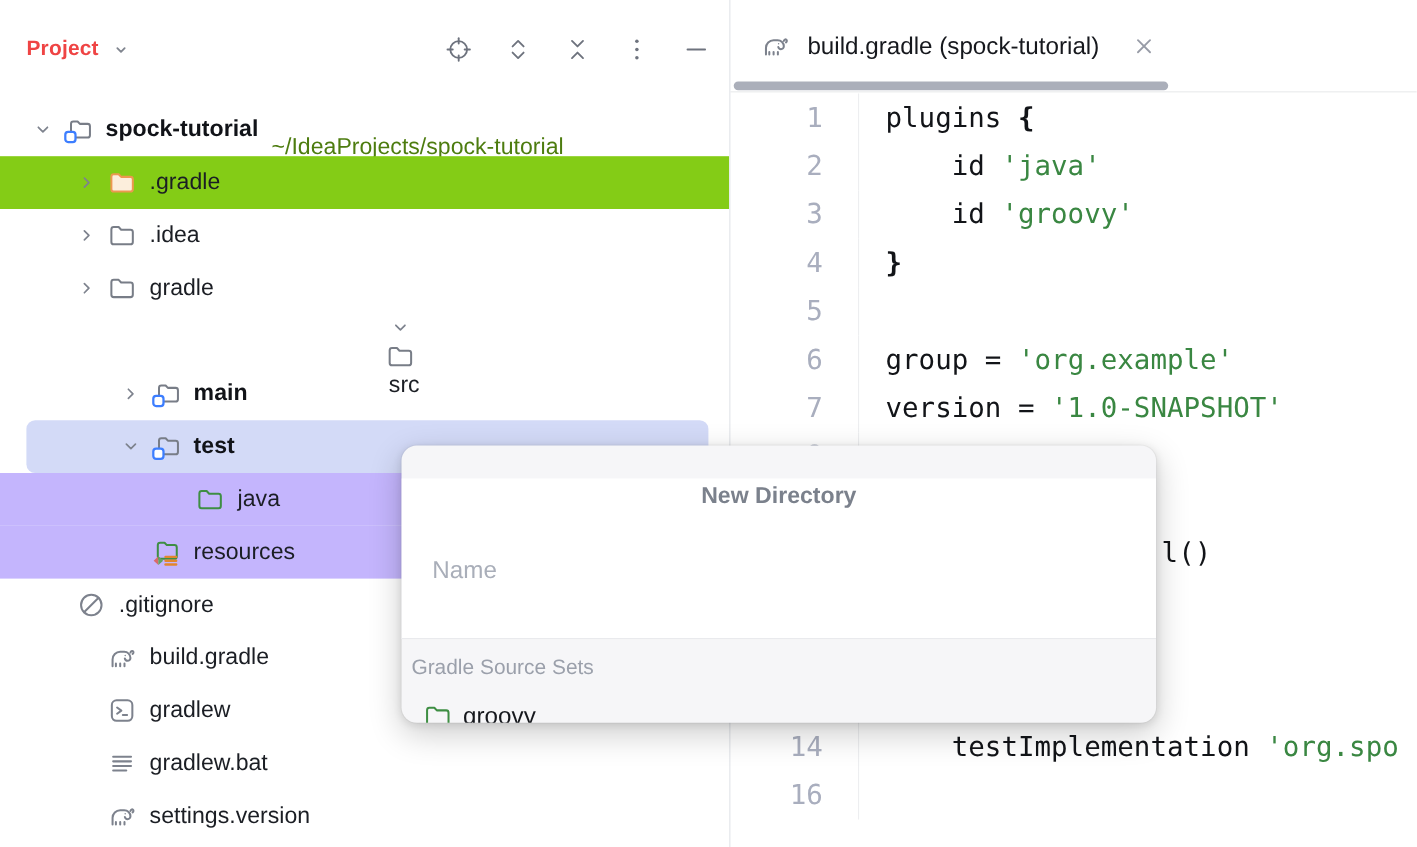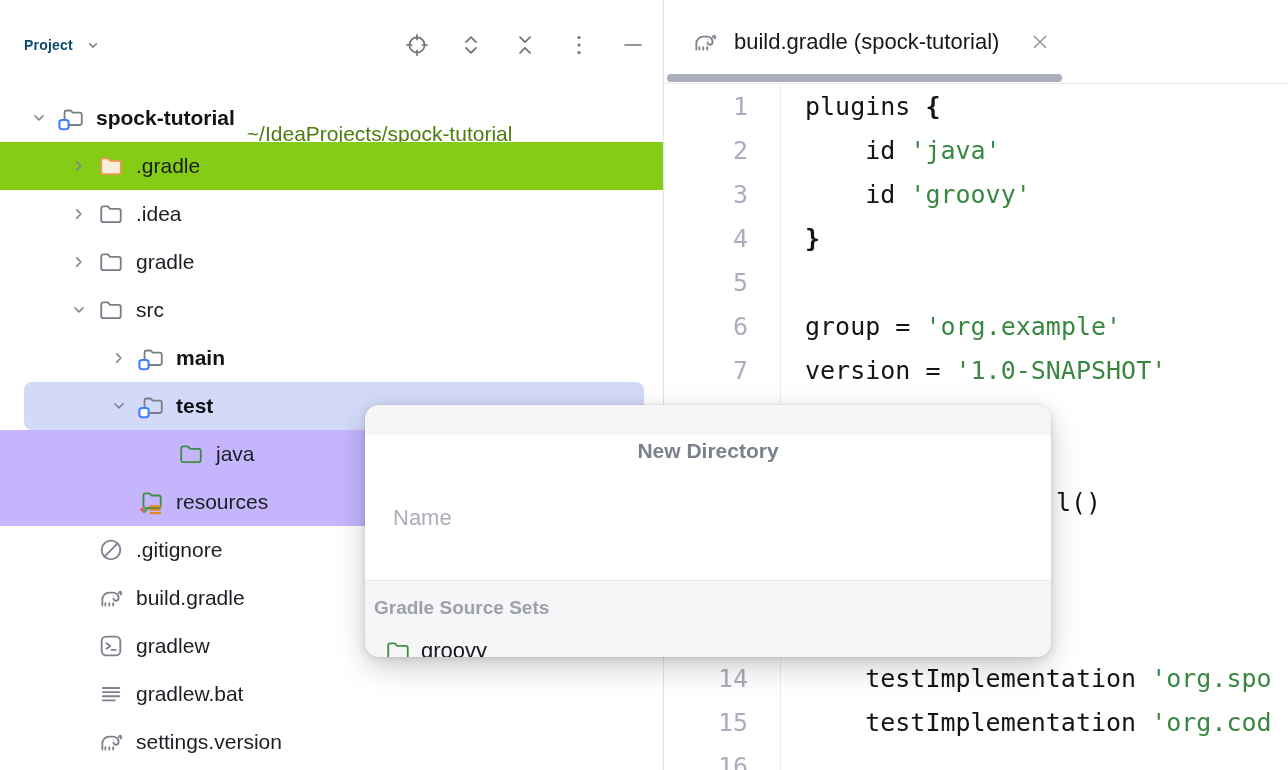--- a/index.html
+++ b/index.html
@@ -3,21 +3,21 @@
 <meta charset="utf-8">
 <style>
   * { margin:0; padding:0; box-sizing:border-box; }
   html,body { width:1288px; height:770px; overflow:hidden; background:#fff;
               font-family:"Liberation Sans", sans-serif; }
   .app { position:relative; width:1288px; height:770px; display:flex; }
 
   
   .panel { position:relative; width:663px; height:770px; background:#fff; flex:none; }
   .panel-header { height:90px; display:flex; align-items:center; padding:0 18px 0 24px; }
-  .panel-title { font-size:14px; font-weight:700; color:#0c4a6e; letter-spacing:.2px; }
+  .panel-title { font-size:19px; font-weight:700; color:#ef4444; letter-spacing:.2px; }
   .panel-title-chev { margin-left:10px; color:#80858f; display:flex; }
   .panel-actions { margin-left:auto; display:flex; align-items:center; gap:30px; color:#6e737e; }
   .pa-btn { width:24px; height:24px; display:flex; align-items:center; justify-content:center; }
 
   .tree { padding-top:4px; }
   .trow { position:relative; height:48px; display:flex; align-items:center; font-size:21px; color:#1b1e24;text-align:center; }
   .trow.cream { background:#84cc16; }
   .trow.green { background:#c4b5fd; }
   .trow.selected::before { content:""; position:absolute; left:24px; right:19px; top:0; bottom:0;
                            background:#d3daf7; border-radius:8px; }
@@ -55,21 +55,21 @@
   .popup { position:absolute; left:365px; top:405px; width:686px; height:252px; border-radius:14px;
            background:#f6f6f8; box-shadow:0 10px 30px rgba(0,0,0,.20), 0 2px 8px rgba(0,0,0,.10), 0 0 0 1px rgba(0,0,0,.03);
            z-index:10; overflow:hidden; }
   .popup-top { height:146px; background:#fff; border-bottom:1px solid #e9eaed; }
   .popup-title { margin-top:30px; height:32px; line-height:32px; text-align:center;
                  font-size:21px; font-weight:700; color:#7b818c; }
   .popup-name { display:block; width:100%; margin-top:26px; height:50px; padding-left:28px; border:none; outline:none;
                 background:transparent; font-family:"Liberation Sans", sans-serif; font-size:22px; color:#2a2d33; }
   .popup-name::placeholder { color:#a9aeb9; }
   .popup-bottom { padding-top:12px; }
-  .popup-section { padding-left:9px; height:30px; line-height:30px; font-size:19px; color:#9ba0ab;font-weight:bold; }
+  .popup-section { padding-left:9px; height:30px; line-height:30px; font-size:19px; color:#9ba0ab; }
   .popup-item { margin-top:6px; height:44px; display:flex; align-items:center; padding-left:20px; }
   .popup-item-icon { width:26px; height:26px; display:flex; align-items:center; color:#3e8e43; }
   .popup-item-label { margin-left:10px; font-size:22px; color:#16181d; }
 
   svg { display:block; }
 </style>
 </head>
 <body>
 
 <div class="app">
@@ -174,21 +174,21 @@
           </span>
           <span class="ticon">
             <span class="icon-gray">
               <svg width="26" height="26" viewBox="0 0 24 24" fill="none" stroke="currentColor" stroke-width="1.7" stroke-linecap="round" stroke-linejoin="round">
                 <path d="M3 7a2 2 0 0 1 2-2h4.1l2.1 2.2H19a2 2 0 0 1 2 2v8.3a2 2 0 0 1-2 2H5a2 2 0 0 1-2-2z"></path>
               </svg>
             </span>
           </span>
           <span class="tlabel">gradle</span>
         </div>
-        <div class="trow " style="padding-left: 64px;">
+        <div class="trow " style="padding-left: 64px; flex-direction: column;">
           <span class="chev">
             <svg width="22" height="22" viewBox="0 0 24 24" fill="none" stroke="currentColor" stroke-width="1.7" stroke-linecap="round" stroke-linejoin="round">
               <polyline points="7.5,9.5 12,14 16.5,9.5"></polyline>
             </svg>
           </span>
           <span class="ticon">
             <span class="icon-gray">
               <svg width="26" height="26" viewBox="0 0 24 24" fill="none" stroke="currentColor" stroke-width="1.7" stroke-linecap="round" stroke-linejoin="round">
                 <path d="M3 7a2 2 0 0 1 2-2h4.1l2.1 2.2H19a2 2 0 0 1 2 2v8.3a2 2 0 0 1-2 2H5a2 2 0 0 1-2-2z"></path>
               </svg>
@@ -248,21 +248,21 @@
                 <line x1="12.5" y1="17" x2="21.5" y2="17" stroke="#e2862e" stroke-width="2"></line>
                 <line x1="12.5" y1="20.2" x2="21.5" y2="20.2" stroke="#e2862e" stroke-width="2"></line>
                 <line x1="12.5" y1="23.4" x2="21.5" y2="23.4" stroke="#e2862e" stroke-width="2"></line>
                 <path d="M6.5 16.5 L2.5 20.2 L6.5 23.9 Z" fill="#d96a6a"></path>
                 <path d="M6.5 16.5 L10.5 20.2 L6.5 23.9 Z" fill="#5fa463"></path>
               </svg>
             </span>
           </span>
           <span class="tlabel">resources</span>
         </div>
-        <div class="trow " style="padding-left: 64px;">
+        <div class="trow " style="padding-left: 36px;">
           <span class="chev"></span>
           <span class="ticon">
             <span class="icon-file">
               <svg width="26" height="26" viewBox="0 0 24 24" fill="none" stroke="currentColor" stroke-width="1.7" stroke-linecap="round" stroke-linejoin="round">
                 <circle cx="12" cy="12" r="8.6"></circle>
                 <line x1="5.9" y1="18.1" x2="18.1" y2="5.9"></line>
               </svg>
             </span>
           </span>
           <span class="tlabel">.gitignore</span>
@@ -356,21 +356,20 @@
         <div class="cline"><span class="lnum">5</span><span class="ltext"></span></div>
         <div class="cline"><span class="lnum">6</span><span class="ltext"><span class="seg-plain">group = </span><span class="seg-string">'org.example'</span></span></div>
         <div class="cline"><span class="lnum">7</span><span class="ltext"><span class="seg-plain">version = </span><span class="seg-string">'1.0-SNAPSHOT'</span></span></div>
         <div class="cline"><span class="lnum">8</span><span class="ltext"></span></div>
         <div class="cline"><span class="lnum">9</span><span class="ltext"></span></div>
         <div class="cline"><span class="lnum">10</span><span class="ltext"></span></div>
         <div class="cline"><span class="lnum">11</span><span class="ltext"></span></div>
         <div class="cline"><span class="lnum">12</span><span class="ltext"></span></div>
         <div class="cline"><span class="lnum">13</span><span class="ltext"></span></div>
         <div class="cline"><span class="lnum">14</span><span class="ltext"><span class="seg-plain">    testImplementation </span><span class="seg-string">'org.spo</span></span></div>
-        <div class="cline"><span class="lnum">15</span><span class="ltext"><span class="seg-plain">    testImplementation </span><span class="seg-string">'org.cod</span></span></div>
         <div class="cline"><span class="lnum">16</span><span class="ltext"></span></div>
         <span class="code-fragment">l()</span>
       </div>
   </main>
 
   <div class="popup">
     <div class="popup-top">
       <div class="popup-title">New Directory</div>
       <input class="popup-name" type="text" placeholder="Name" style="">
     </div>

